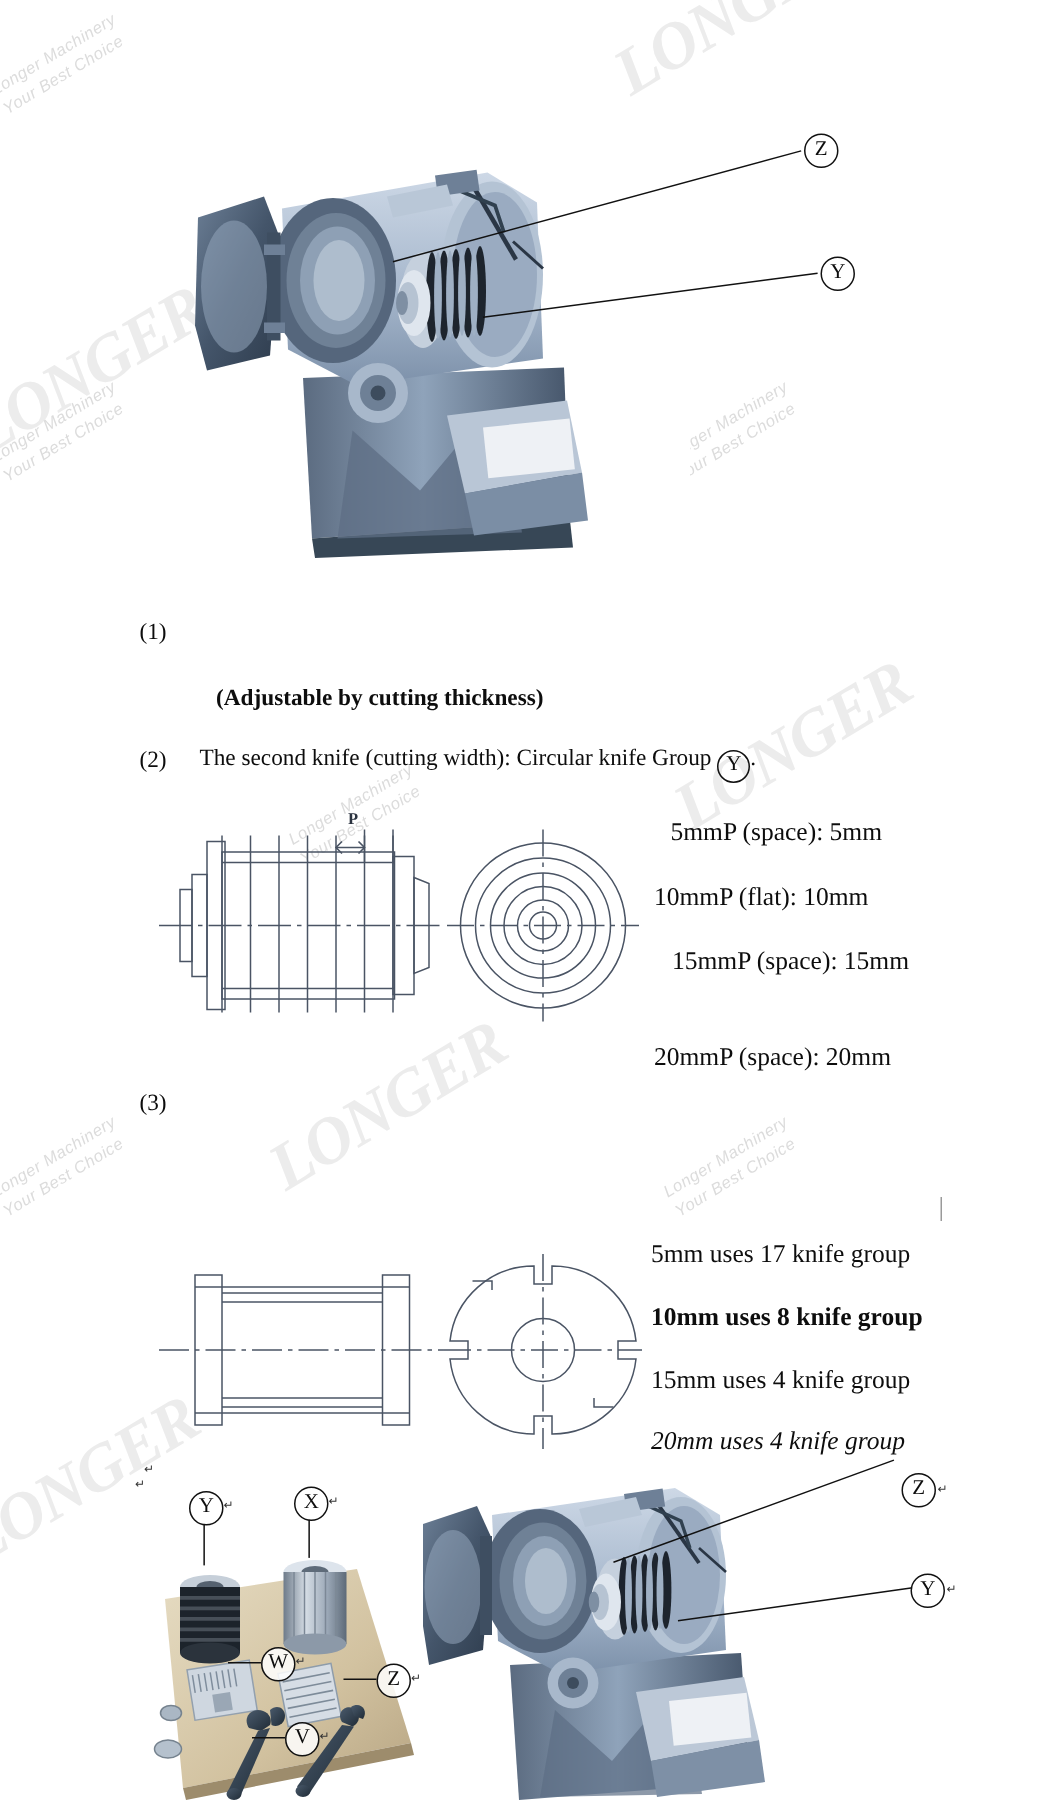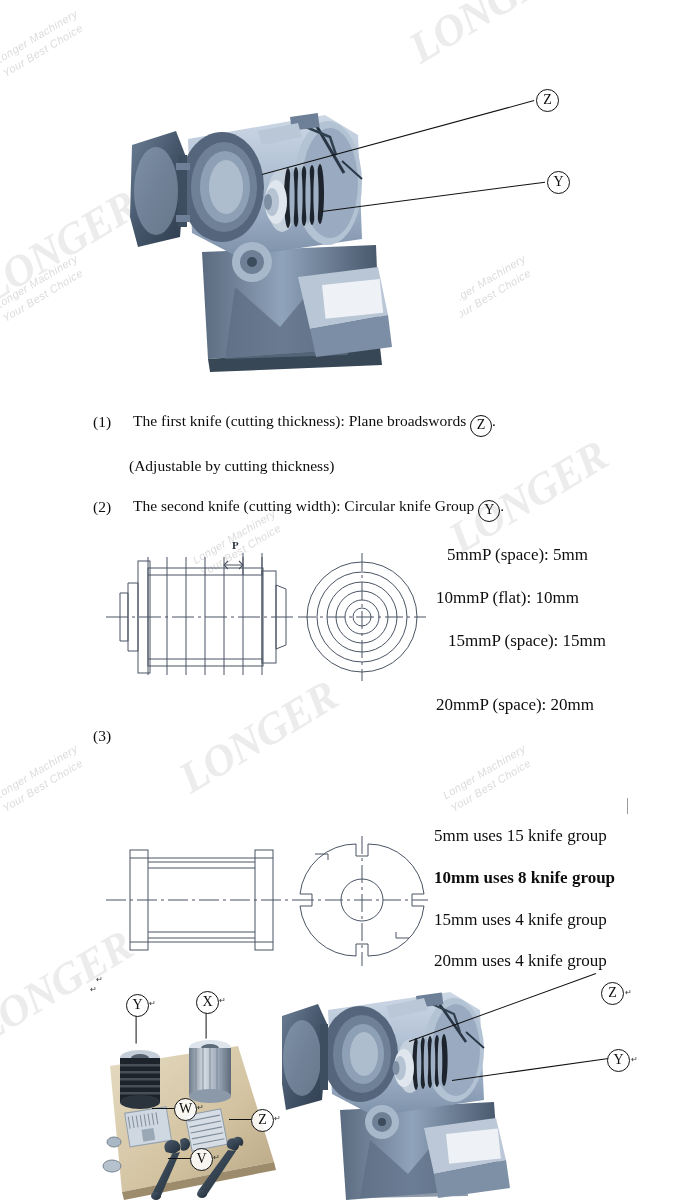--- a/index.html
+++ b/index.html
@@ -255,25 +255,21 @@
     </svg>
   </div>
 
   <div class="leader" style="left:262px; top:174px; width:282px; transform:rotate(-15.2deg);"></div>
   <div class="callout" style="left:536px; top:89px;">Z</div>
 
   <div class="leader" style="left:322px; top:211px; width:225px; transform:rotate(-7.5deg);"></div>
   <div class="callout" style="left:547px; top:171px;">Y</div>
 
   <div class="num" style="left:93px; top:413px;">(1)</div>
-  <div class="para" style="left:133px; top:413px;">
-    <span>The first knife (cutting thickness): Plane broadswords</span>
-    <span class="circled big">Z</span><span>.</span>
-  </div>
-  <div class="para" style="left:129px; top:458px;">(Adjustable by cutting thickness)</div>
+  <div class="para" style="left:144px; top:458px;font-weight:bold;">(Adjustable by cutting thickness)</div>
 
   <div class="num" style="left:93px; top:498px;">(2)</div>
   <div class="para" style="left:133px; top:498px;">
     <span>The second knife (cutting width): Circular knife Group</span>
     <span class="circled big">Y</span><span>.</span>
   </div>
 
   <div class="photo" style="left:100px; top:535px; width:330px; height:170px;">
     <svg width="330" height="170" viewBox="0 0 330 170">
       <g fill="none" stroke="#4a5464" stroke-width="1">
@@ -351,24 +347,24 @@
                  L256 36 L268 36 Z"></path>
         <circle cx="262" cy="80" r="21"></circle>
         <line x1="262" y1="16" x2="262" y2="146" stroke-dasharray="18 4 3 4"></line>
         <line x1="196" y1="80" x2="328" y2="80" stroke-dasharray="18 4 3 4"></line>
         <path d="M215 34 L228 34 L228 40"></path>
         <path d="M309 118 L296 118 L296 112"></path>
       </g>
     </svg>
   </div>
 
-  <div class="spec" style="left:434px; top:826px;">5mm uses 15 knife group</div>
+  <div class="spec" style="left:434px; top:826px;">5mm uses 17 knife group</div>
   <div class="spec" style="left:434px; top:868px;font-weight:bold;">10mm uses 8 knife group</div>
   <div class="spec" style="left:434px; top:910px;">15mm uses 4 knife group</div>
-  <div class="spec" style="left:434px; top:951px;">20mm uses 4 knife group</div>
+  <div class="spec" style="left:434px; top:951px;font-style:italic;">20mm uses 4 knife group</div>
 
   <div class="photo" style="left:88px; top:1010px; width:205px; height:190px;">
     <svg width="205" height="190" viewBox="0 0 205 190">
       <defs>
         <linearGradient id="tbl" x1="0" y1="0" x2="1" y2="1">
           <stop offset="0%" stop-color="#e6dcc3"></stop>
           <stop offset="60%" stop-color="#d2c2a0"></stop>
           <stop offset="100%" stop-color="#b8a684"></stop>
         </linearGradient>
         <linearGradient id="metal" x1="0" y1="0" x2="1" y2="0">

